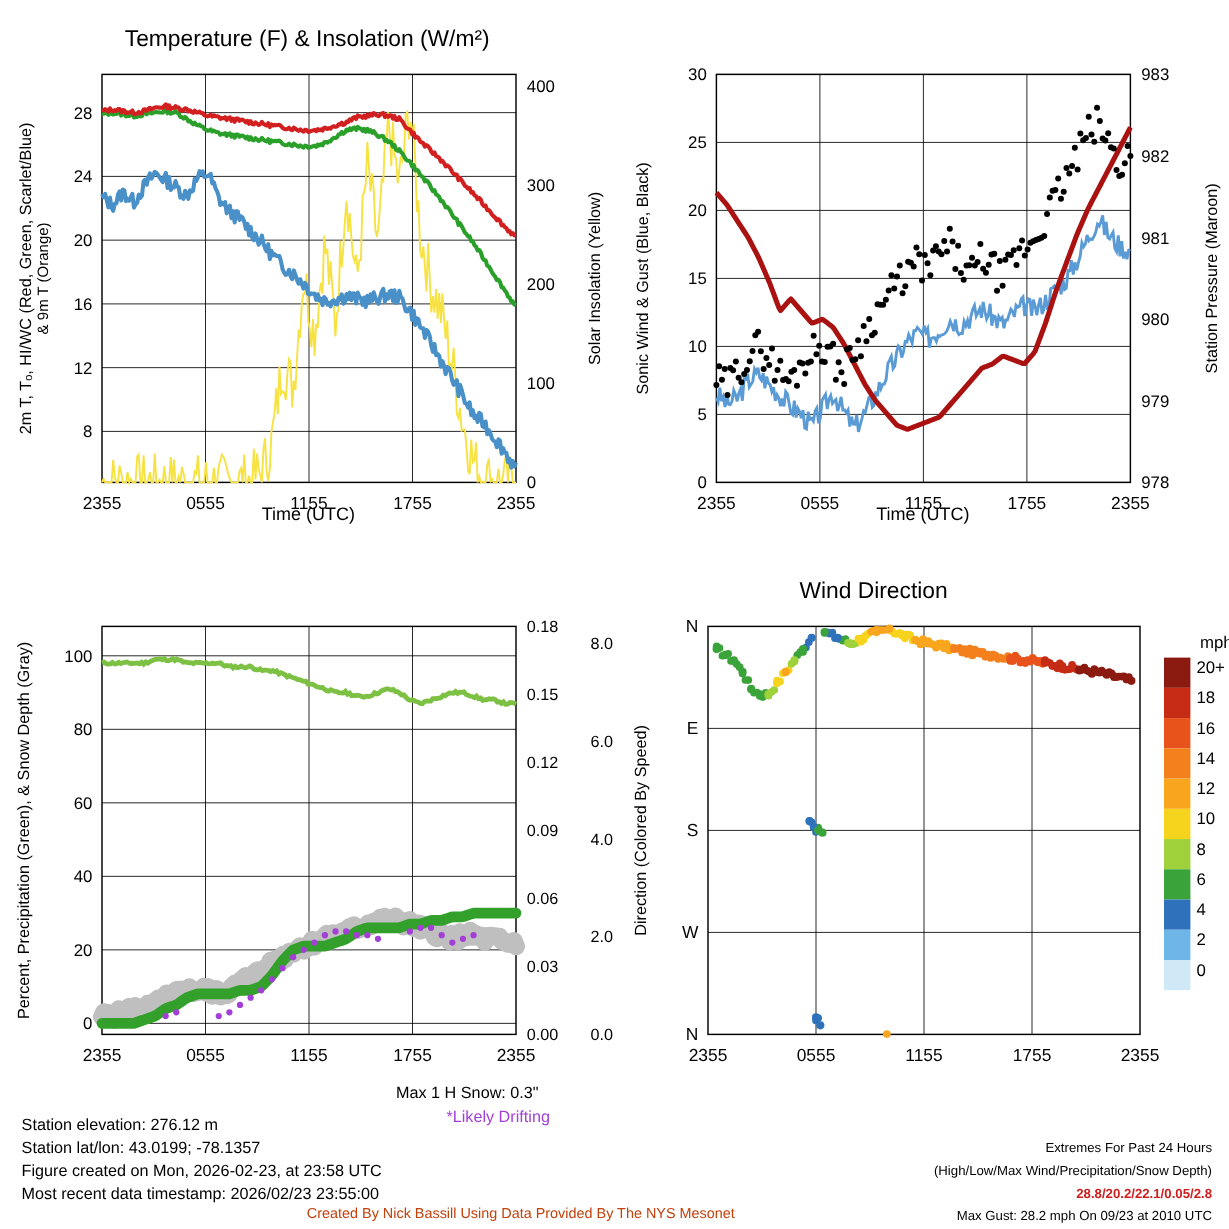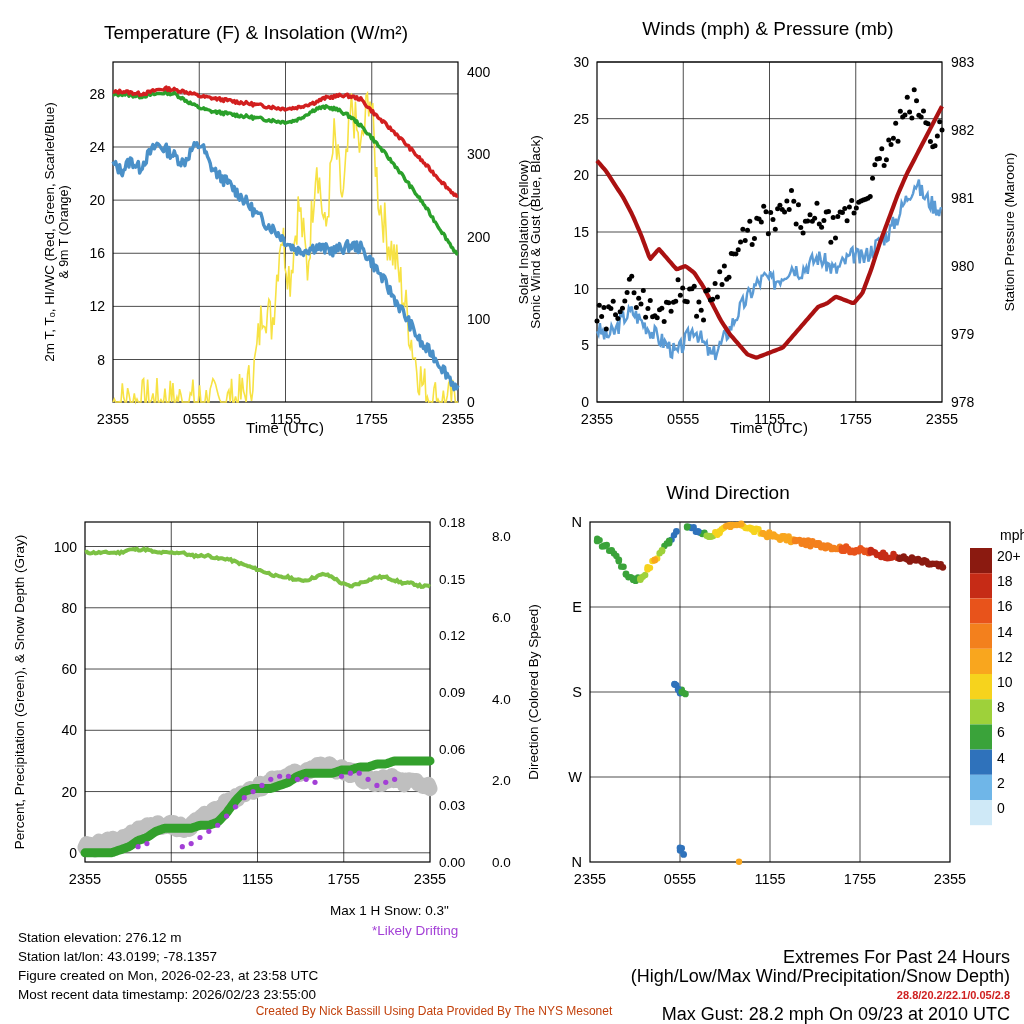--- a/index.html
+++ b/index.html
@@ -7,29 +7,29 @@
   .page{position:relative;width:1024px;height:1024px;}
   .panel{position:absolute;}
   .ptitle{position:absolute;text-align:center;font-size:19px;color:#000;white-space:nowrap;}
   svg{display:block;}
   .axlabel{font-size:13.5px;}
   .footer-left{position:absolute;left:18px;top:928px;font-size:13.5px;line-height:19px;}
   .footer-right{position:absolute;right:14px;top:948px;font-size:13.5px;line-height:19px;text-align:right;}
   .credit{position:absolute;left:0;top:1004px;width:868px;text-align:center;font-size:12px;color:#c2410c;}
   .maxsnow{position:absolute;left:330px;top:903px;font-size:13.5px;text-align:center;}
   .drift{position:absolute;left:372px;top:923px;font-size:13.5px;color:#a33fd6;}
-  .extr-title{font-size:18px;}
+  .extr-title{font-size:11px;}
   .extr-val{color:#cf2020;font-weight:bold;font-size:11px;}
 </style>
 </head>
 <body>
 
 <div class="page">
 
-  <div class="panel" style="left:0;top:0;width:512px;height:460px;padding-left:28px;">
+  <div class="panel" style="left:0;top:0;width:512px;height:460px;">
     <div class="ptitle" id="t1" style="left:0;top:22px;width:512px;">Temperature (F) &amp; Insolation (W/m²)</div>
     <svg width="512" height="440" viewBox="0 0 512 440">
       <g id="p1-grid">
           <line x1="85" x2="430" y1="359.5" y2="359.5" stroke="#000" stroke-width="0.7"></line>
           <line x1="85" x2="430" y1="306.375" y2="306.375" stroke="#000" stroke-width="0.7"></line>
           <line x1="85" x2="430" y1="253.25" y2="253.25" stroke="#000" stroke-width="0.7"></line>
           <line x1="85" x2="430" y1="200.125" y2="200.125" stroke="#000" stroke-width="0.7"></line>
           <line x1="85" x2="430" y1="147" y2="147" stroke="#000" stroke-width="0.7"></line>
           <line x1="85" x2="430" y1="93.875" y2="93.875" stroke="#000" stroke-width="0.7"></line>
           <line x1="171.25" x2="171.25" y1="62" y2="402" stroke="#000" stroke-width="0.7"></line>
@@ -62,21 +62,20 @@
           <text x="430" y="424" text-anchor="middle" font-size="14.5">2355</text>
         </g>
       <text x="-232" y="26" transform="rotate(-90 0 0)" class="axlabel" id="p1-ylab" text-anchor="middle" font-size="12.5">2m T, Tₒ, HI/WC (Red, Green, Scarlet/Blue)</text>
       <text class="axlabel" id="p1-ylab2" transform="rotate(-90 0 0)" x="-232" y="500" text-anchor="middle" font-size="15">Solar Insolation (Yellow)</text>
       <text x="257" y="433" text-anchor="middle" class="axlabel" id="p1-xlab" style="font-size:15px">Time (UTC)</text>
     <text transform="rotate(-90 0 0)" x="-232" y="40" text-anchor="middle" font-size="12.5">&amp; 9m T (Orange)</text>
       </svg>
   </div>
 
   <div class="panel" style="left:512px;top:0;width:512px;height:460px;">
-    <div class="ptitle" style="left:0;top:18px;width:512px;">Winds (mph) &amp; Pressure (mb)</div>
     <svg width="512" height="440" viewBox="0 0 512 440">
       <g id="p2-grid">
           <line x1="85" x2="430" y1="402" y2="402" stroke="#000" stroke-width="0.7"></line>
           <line x1="85" x2="430" y1="345.3333333333333" y2="345.3333333333333" stroke="#000" stroke-width="0.7"></line>
           <line x1="85" x2="430" y1="288.6666666666667" y2="288.6666666666667" stroke="#000" stroke-width="0.7"></line>
           <line x1="85" x2="430" y1="232" y2="232" stroke="#000" stroke-width="0.7"></line>
           <line x1="85" x2="430" y1="175.33333333333334" y2="175.33333333333334" stroke="#000" stroke-width="0.7"></line>
           <line x1="85" x2="430" y1="118.66666666666663" y2="118.66666666666663" stroke="#000" stroke-width="0.7"></line>
           <line x1="85" x2="430" y1="62" y2="62" stroke="#000" stroke-width="0.7"></line>
           <line x1="171.25" x2="171.25" y1="62" y2="402" stroke="#000" stroke-width="0.7"></line>

